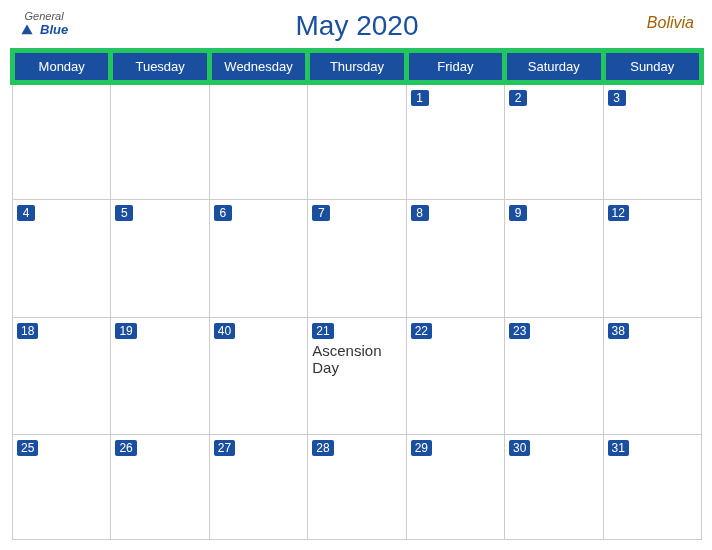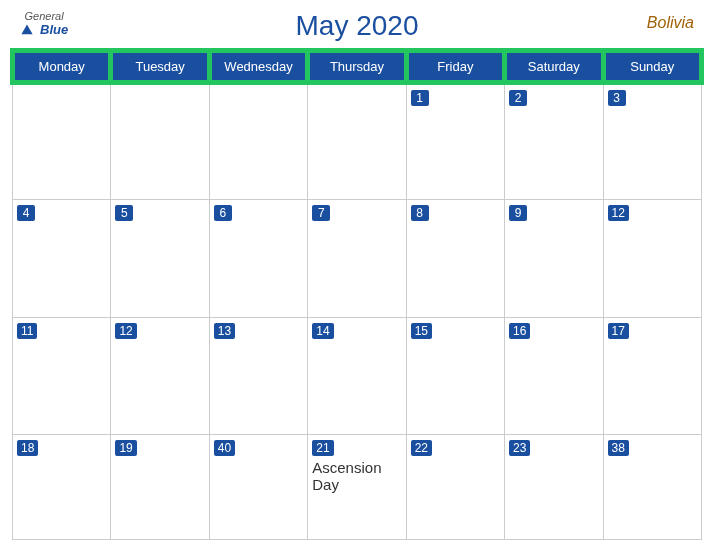--- a/index.html
+++ b/index.html
@@ -159,32 +159,32 @@
         <tr>
           <td><span class="day-number">4</span></td>
           <td><span class="day-number">5</span></td>
           <td><span class="day-number">6</span></td>
           <td><span class="day-number">7</span></td>
           <td><span class="day-number">8</span></td>
           <td><span class="day-number">9</span></td>
           <td><span class="day-number">12</span></td>
         </tr>
         <tr>
-          <td><span class="day-number">11</span></td>
-          <td><span class="day-number">12</span></td>
-          <td><span class="day-number">13</span></td>
-          <td><span class="day-number">14</span></td>
-          <td><span class="day-number">15</span></td>
-          <td><span class="day-number">16</span></td>
-          <td><span class="day-number">17</span></td>
-        </tr>
-        <tr>
           <td><span class="day-number">18</span></td>
           <td><span class="day-number">19</span></td>
           <td><span class="day-number">40</span></td>
           <td><span class="day-number">21</span><span class="holiday-text">Ascension Day</span></td>
           <td><span class="day-number">22</span></td>
           <td><span class="day-number">23</span></td>
           <td><span class="day-number">38</span></td>
         </tr>
+        <tr>
+          <td><span class="day-number">25</span></td>
+          <td><span class="day-number">26</span></td>
+          <td><span class="day-number">27</span></td>
+          <td><span class="day-number">28</span></td>
+          <td><span class="day-number">29</span></td>
+          <td><span class="day-number">30</span></td>
+          <td><span class="day-number">31</span></td>
+        </tr>
       </tbody>
   </table>
 </div>
 
 </body></html>

